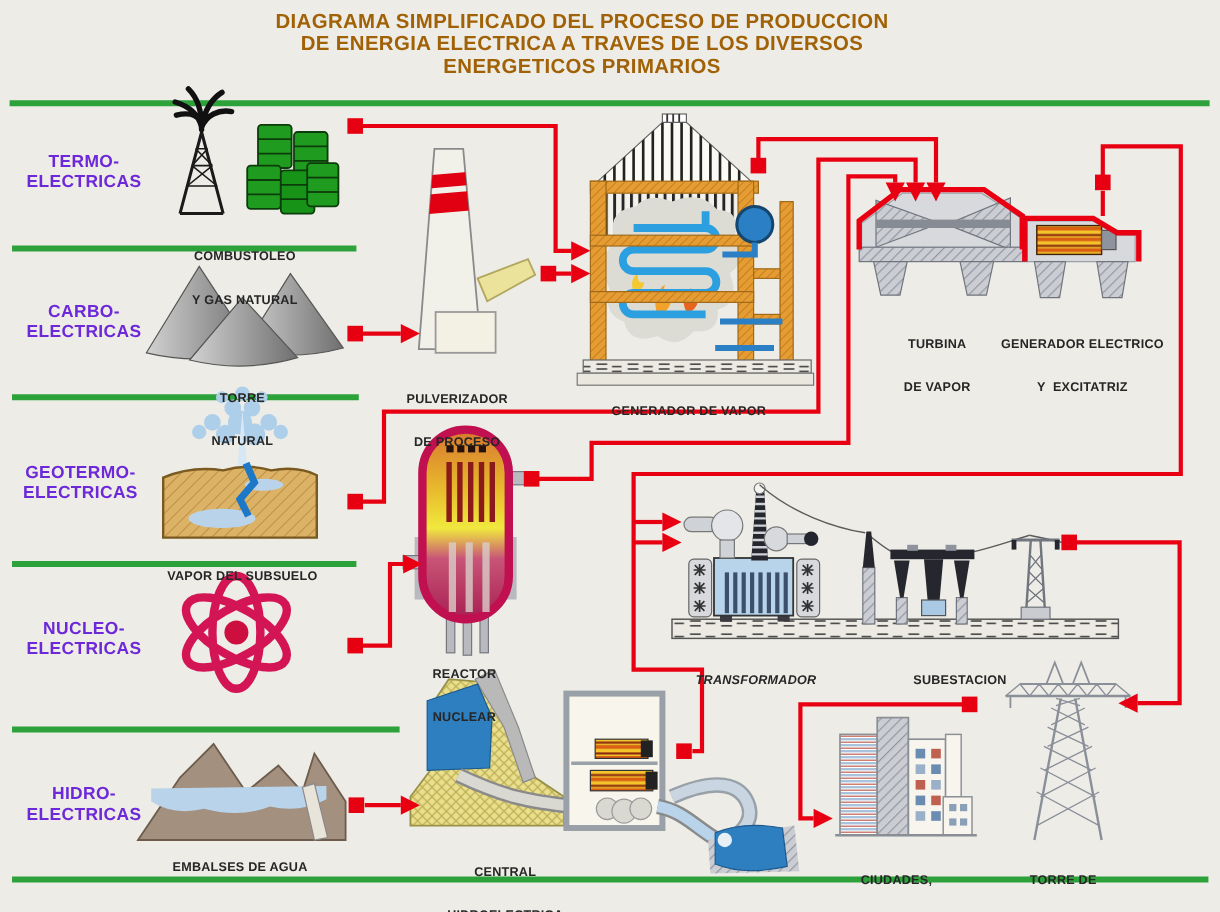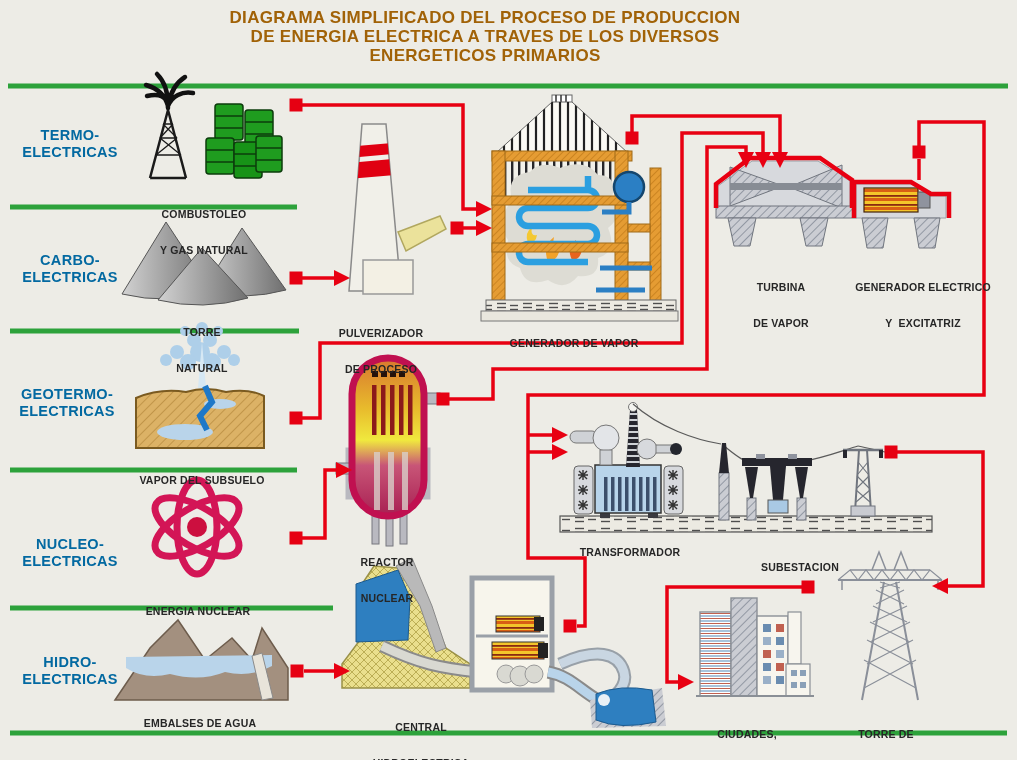--- a/index.html
+++ b/index.html
@@ -1,20 +1,20 @@
 <!DOCTYPE html>
 <html><head>
 <meta charset="utf-8">
 <style>
   html,body{margin:0;padding:0;}
   #stage{position:relative;width:1017px;height:760px;background:#edece6;overflow:hidden;
          font-family:"Liberation Sans", sans-serif;}
   .ttl{position:absolute;left:145px;top:8px;width:680px;text-align:center;
        font-size:17px;line-height:19px;font-weight:bold;color:#a16207;letter-spacing:.3px;}
-  .lbl{position:absolute;text-align:center;font-weight:bold;color:#0369a1;
+  .lbl{position:absolute;text-align:center;font-weight:bold;color:#6d28d9;
        font-size:14.5px;line-height:16.5px;letter-spacing:.3px;}
   .cap{position:absolute;text-align:center;font-weight:bold;color:#262626;
        font-size:10.5px;line-height:12px;white-space:pre;letter-spacing:.2px;}
   svg{position:absolute;left:0;top:0;}
 </style>
 </head>
 <body>
 
 <div id="stage">
 
@@ -435,67 +435,64 @@
   <div>ELECTRICAS</div>
 </div>
 <div class="lbl" style="left:20px;top:252px;width:100px;">
   <div>CARBO-</div>
   <div>ELECTRICAS</div>
 </div>
 <div class="lbl" style="left:12px;top:386px;width:110px;">
   <div>GEOTERMO-</div>
   <div>ELECTRICAS</div>
 </div>
-<div class="lbl" style="left:20px;top:516px;width:100px;margin-top:20px;">
+<div class="lbl" style="left:20px;top:516px;width:100px;">
   <div>NUCLEO-</div>
   <div>ELECTRICAS</div>
 </div>
 <div class="lbl" style="left:18px;top:654px;width:104px;">
   <div>HIDRO-</div>
   <div>ELECTRICAS</div>
 </div>
 
 <div class="cap" style="left:138px;top:184px;width:132px;">
   <div>COMBUSTOLEO</div>
   <div>Y GAS NATURAL</div>
 </div>
 <div class="cap" style="left:148px;top:302px;width:108px;">
   <div>TORRE</div>
   <div>NATURAL</div>
 </div>
 <div class="cap" style="left:132px;top:450px;width:140px;">
   <div>VAPOR DEL SUBSUELO</div>
 </div>
-<div class="cap" style="left:136px;top:581px;width:124px;">
-  <div>ENERGIA NUCLEAR</div>
-</div>
 <div class="cap" style="left:132px;top:693px;width:136px;">
   <div>EMBALSES DE AGUA</div>
 </div>
 
 <div class="cap" style="left:325px;top:303px;width:112px;text-align:center;">
   <div>PULVERIZADOR</div>
   <div>DE PROCESO</div>
 </div>
 <div class="cap" style="left:494px;top:313px;width:160px;">
   <div>GENERADOR DE VAPOR</div>
 </div>
 <div class="cap" style="left:742px;top:257px;width:78px;">
   <div>TURBINA</div>
   <div>DE VAPOR</div>
 </div>
-<div class="cap" style="left:828px;top:257px;width:148px;margin-left:21px;">
+<div class="cap" style="left:828px;top:257px;width:148px;">
   <div>GENERADOR ELECTRICO</div>
   <div>Y  EXCITATRIZ</div>
 </div>
 <div class="cap" style="left:342px;top:532px;width:90px;">
   <div>REACTOR</div>
   <div>NUCLEAR</div>
 </div>
-<div class="cap" style="left:574px;top:522px;width:112px;">
+<div class="cap" style="left:574px;top:537px;width:112px;font-style:italic;">
   <div>TRANSFORMADOR</div>
 </div>
 <div class="cap" style="left:752px;top:537px;width:96px;">
   <div>SUBESTACION</div>
 </div>
 <div class="cap" style="left:356px;top:697px;width:130px;">
   <div>CENTRAL</div>
   <div>HIDROELECTRICA</div>
 </div>
 <div class="cap" style="left:686px;top:704px;width:122px;">

